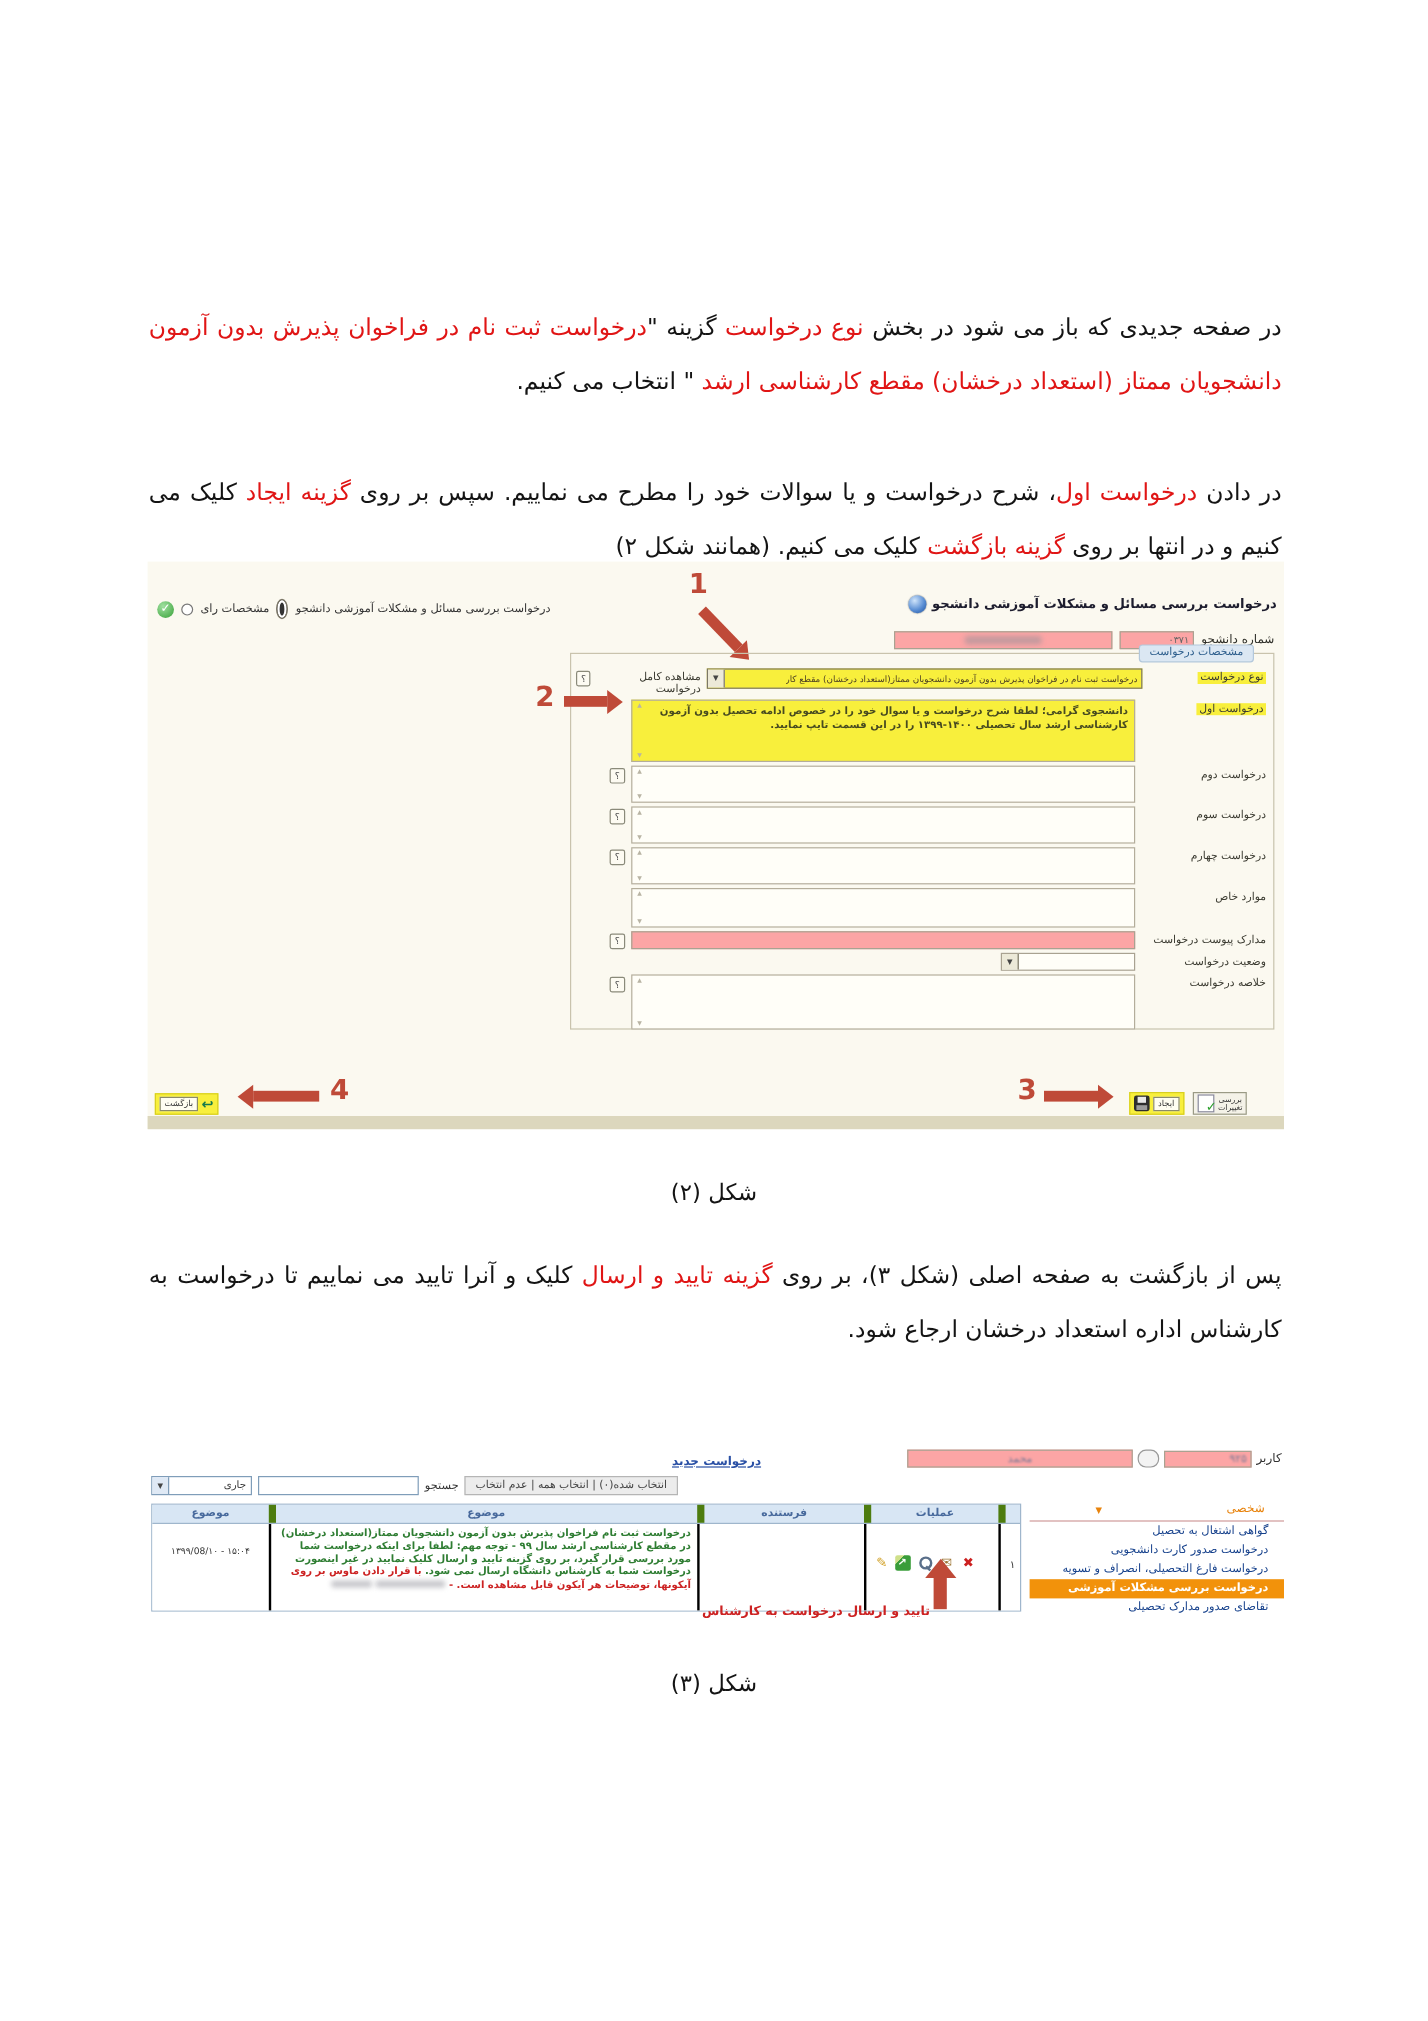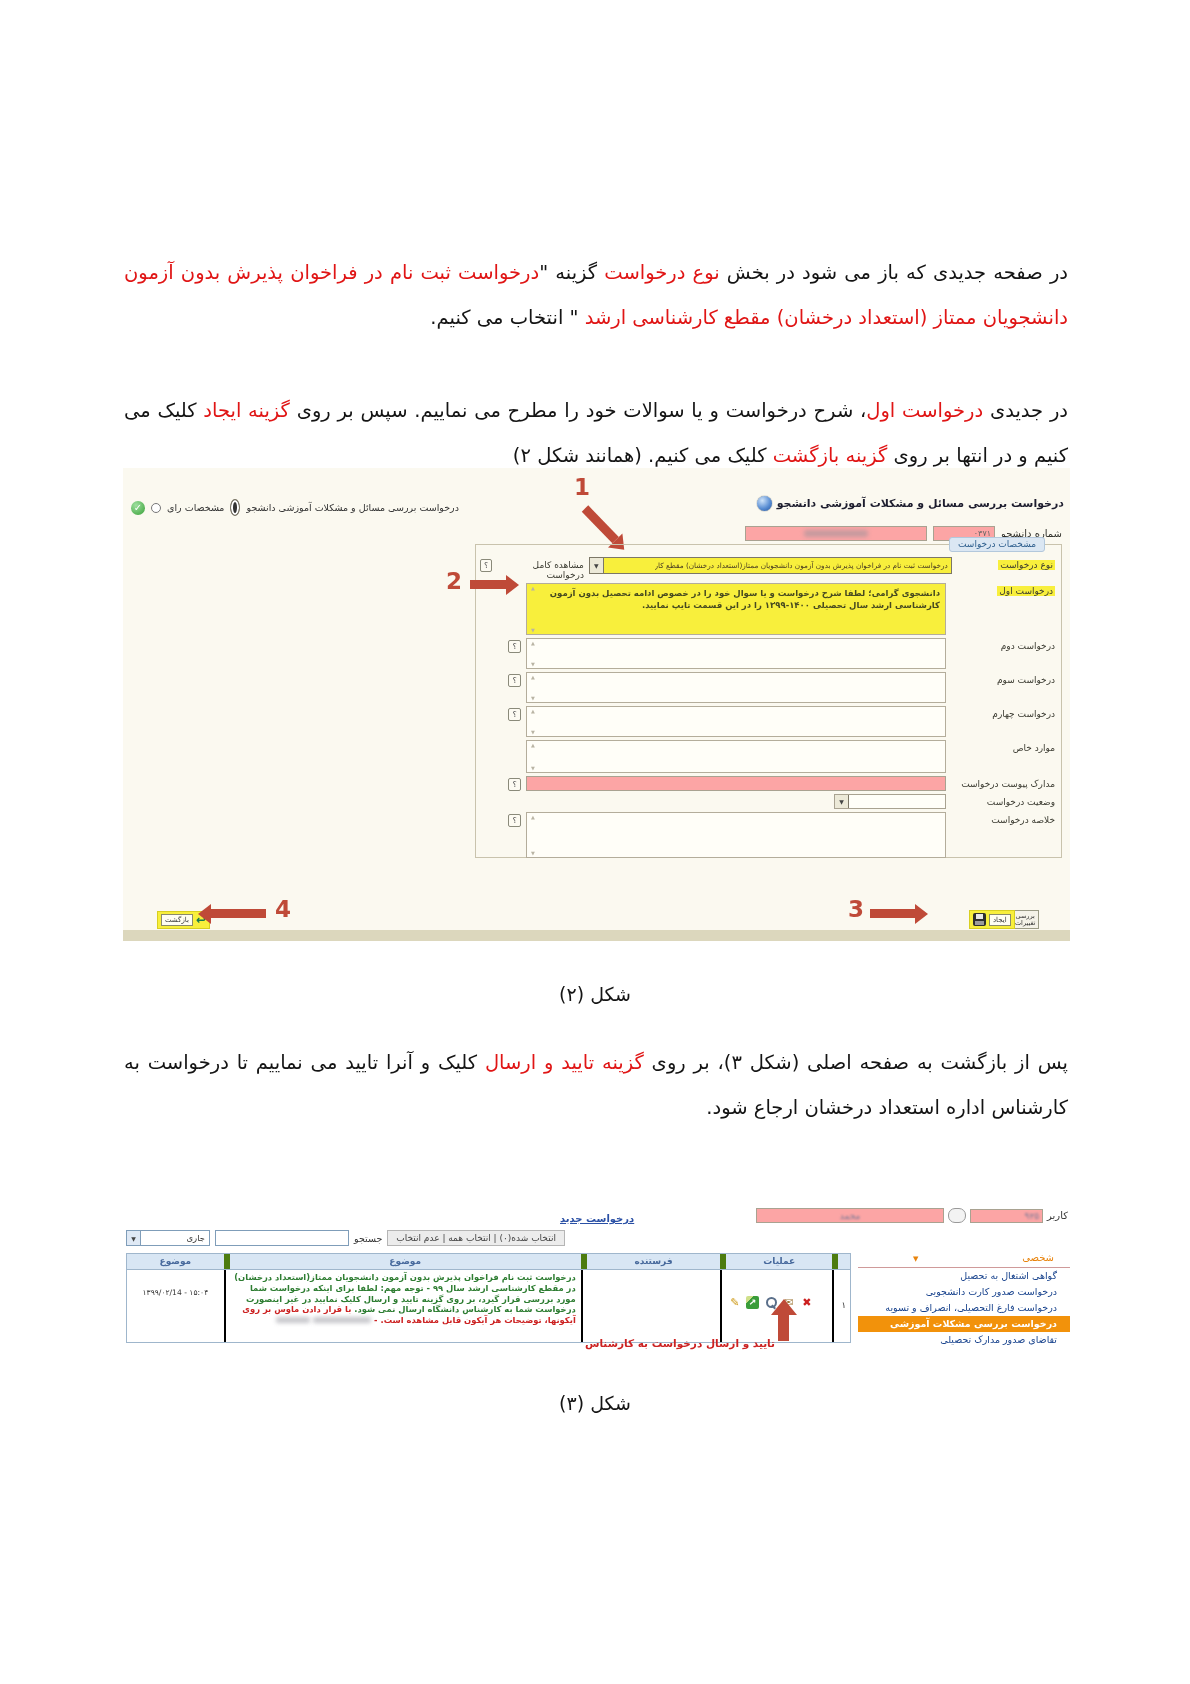--- a/index.html
+++ b/index.html
@@ -53,21 +53,21 @@
   .sel{background:#f8ef3c;border:1px solid #7c7767;height:17px;display:flex;align-items:center;
        justify-content:space-between;box-sizing:border-box;}
   .sel .val{font-size:7.3px;color:#493c22;white-space:nowrap;overflow:hidden;padding-right:3px;}
   .dbox{width:13px;height:100%;background:#ece9d8;border-right:1px solid #7c7767;color:#444;
         font-size:6px;display:flex;align-items:center;justify-content:center;}
   .dbox::after{content:"▼";}
   .sel.small{background:#fffef8;border-color:#a9a291;height:15px;width:112px;}
   .viewfull{font-size:9px;color:#3a3a30;padding-top:3px;}
   
   .ybtn{position:absolute;bottom:12px;background:#f8ef3c;border:1px solid #d8cf20;
-        display:flex;align-items:center;gap:3px;padding:2px 3px;margin-left:28px;}
+        display:flex;align-items:center;gap:3px;padding:2px 3px;}
   .tooltipbox{background:#fffef2;border:1px solid #8b8b6a;font-size:7px;color:#333;padding:1px 3px;}
   .floppy{width:13px;height:13px;background:#2e2e2e;border-radius:2px;position:relative;}
   .floppy::before{content:"";position:absolute;top:1px;left:3px;width:7px;height:5px;background:#e8e8e8;}
   .floppy::after{content:"";position:absolute;bottom:1px;left:2px;width:9px;height:4px;background:#9b9b9b;}
   .whtbtn{position:absolute;bottom:12px;background:#f4f2e8;border:1px solid #9a9a85;
           display:flex;align-items:center;gap:3px;padding:1px 3px;}
   .twoline{font-size:6.5px;line-height:7px;color:#333;text-align:center;}
   .docchk{width:12px;height:13px;background:#fff;border:1px solid #889;position:relative;}
   .docchk::after{content:"✓";position:absolute;right:-3px;bottom:-3px;color:#2fa12f;font-size:11px;font-weight:bold;}
   .backico{font-size:12px;color:#167a4d;font-weight:bold;line-height:12px;}
@@ -136,21 +136,21 @@
   .f3-ann{position:absolute;left:472px;top:134px;width:180px;font-size:10.5px;font-weight:bold;
           color:#cc2222;text-align:center;white-space:nowrap;}
 </style>
 </head>
 <body>
 
 <div class="page">
 
   <div class="para" style="top:250px;"><span>در صفحه جدیدی که باز می شود در بخش </span><span class="red">نوع درخواست</span><span> گزینه "</span><span class="red">درخواست ثبت نام در فراخوان پذیرش بدون آزمون دانشجویان ممتاز (استعداد درخشان) مقطع کارشناسی ارشد </span><span>" انتخاب می کنیم.</span></div>
 
-  <div class="para" style="top:388px;"><span>در جدیدی </span><span class="red">درخواست اول</span><span>، شرح درخواست و یا سوالات خود را مطرح می نماییم. سپس بر روی </span><span class="red">گزینه ایجاد</span><span> کلیک می کنیم و در انتها بر روی </span><span class="red">گزینه بازگشت</span><span> کلیک می کنیم. (همانند شکل ۲)</span></div>
+  <div class="para" style="top:388px;"><span>در دادن </span><span class="red">درخواست اول</span><span>، شرح درخواست و یا سوالات خود را مطرح می نماییم. سپس بر روی </span><span class="red">گزینه ایجاد</span><span> کلیک می کنیم و در انتها بر روی </span><span class="red">گزینه بازگشت</span><span> کلیک می کنیم. (همانند شکل ۲)</span></div>
 
   <div class="fig fig2">
 
     <div class="f2-title">
       <span class="txt">درخواست بررسی مسائل و مشکلات آموزشی دانشجو</span>
       <span class="orb"></span>
     </div>
 
     <div class="f2-modes">
       <span>درخواست بررسی مسائل و مشکلات آموزشی دانشجو</span>
@@ -341,21 +341,21 @@
             <span class="ico i-mag"></span>
             <span class="ico i-env"></span>
             <span class="ico i-x"></span>
           </span>
         </div>
         <div class="td c-snd"></div>
         <div class="td c-sub">
           <div class="subtxt"><span class="gr">درخواست ثبت نام فراخوان پذیرش بدون آزمون دانشجویان ممتاز(استعداد درخشان) در مقطع کارشناسی ارشد سال ۹۹ - توجه مهم: لطفا برای اینکه درخواست شما مورد بررسی قرار گیرد، بر روی گزینه تایید و ارسال کلیک نمایید در غیر اینصورت درخواست شما به کارشناس دانشگاه ارسال نمی شود. </span><span class="rd">با قرار دادن ماوس بر روی آیکونها، توضیحات هر آیکون قابل مشاهده است. -</span> <span class="smudge" style="width:58px;height:6px;"></span> <span class="smudge" style="width:34px;height:6px;"></span></div>
         </div>
         <div class="td c-time">
-          <span class="timecell">۱۳۹۹/۰۲/14 - ۱۵:۰۴</span>
+          <span class="timecell">۱۳۹۹/08/۱۰ - ۱۵:۰۴</span>
         </div>
       </div>
     </div>
 
     <div class="f3-side">
       <div class="sidehead">
         <span class="txt">شخصی</span>
         <span class="tri"></span>
       </div>
       <div class="sitem">گواهی اشتغال به تحصیل</div>

